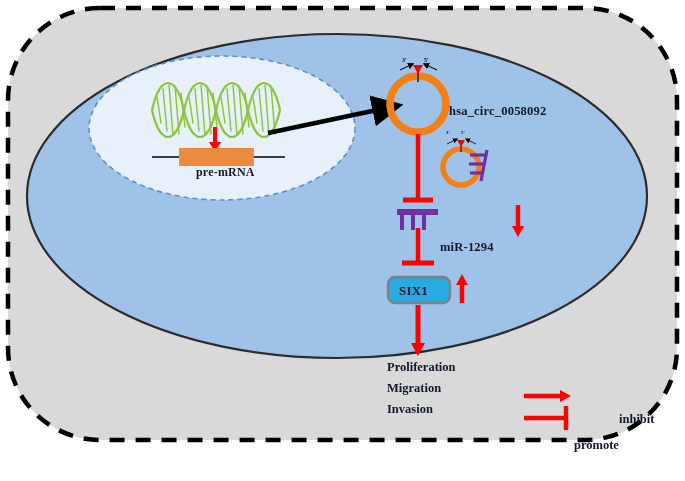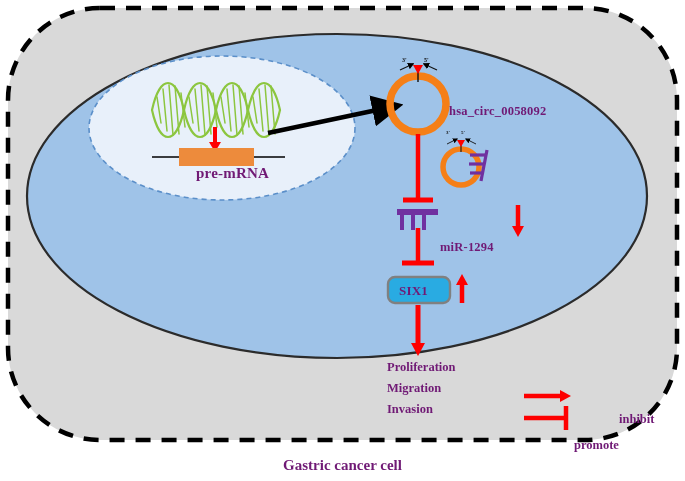--- a/index.html
+++ b/index.html
@@ -19,28 +19,28 @@
     position: absolute;
     left: 0;
     top: 0;
     width: 685px;
     height: 481px;
   }
   .lbl {
     position: absolute;
     font-family: "Liberation Serif", serif;
     font-weight: bold;
-    color: #701a75;
+    color: #0f172a;
     white-space: nowrap;
     line-height: 1;
   }
   #lbl-circ      { left: 449px; top: 105px;  font-size: 12.5px; letter-spacing: .2px; }
   #lbl-mir       { left: 440px; top: 213px;  font-size: 12.5px; letter-spacing: .2px; margin-top: 28px; }
   #lbl-six1      { left: 399px; top: 284px;  font-size: 13px;   letter-spacing: .2px; }
-  #lbl-premrna   { left: 196px; top: 166px;  font-size: 15px;   letter-spacing: .2px; }
+  #lbl-premrna   { left: 196px; top: 166px;  font-size: 12px;   letter-spacing: .2px; }
   #lbl-prolif    { left: 387px; top: 361px;  font-size: 12.5px; }
   #lbl-migr      { left: 387px; top: 382px;  font-size: 12.5px; }
   #lbl-inv       { left: 387px; top: 403px;  font-size: 12.5px; }
   #lbl-promote   { left: 574px; top: 391px;  font-size: 12.5px; margin-top: 48px; }
   #lbl-inhibit   { left: 574px; top: 413px;  font-size: 12.5px; margin-left: 45px; }
   #lbl-title     { left: 0px;   top: 458px;  width: 685px; text-align: center; font-size: 15px; }
   .tick-lbl {
     position: absolute;
     font-family: "Liberation Serif", serif;
     font-size: 6px;
@@ -191,15 +191,14 @@
   <div class="lbl" id="lbl-six1">SIX1</div>
   <div class="lbl" id="lbl-premrna">pre-mRNA</div>
 
   <div class="lbl" id="lbl-prolif">Proliferation</div>
   <div class="lbl" id="lbl-migr">Migration</div>
   <div class="lbl" id="lbl-inv">Invasion</div>
 
   <div class="lbl" id="lbl-promote">promote</div>
   <div class="lbl" id="lbl-inhibit">inhibit</div>
 
-  <div class="lbl" id="lbl-title">Gastric cancer cell</div>
 
 </div>
 
 </body></html>

